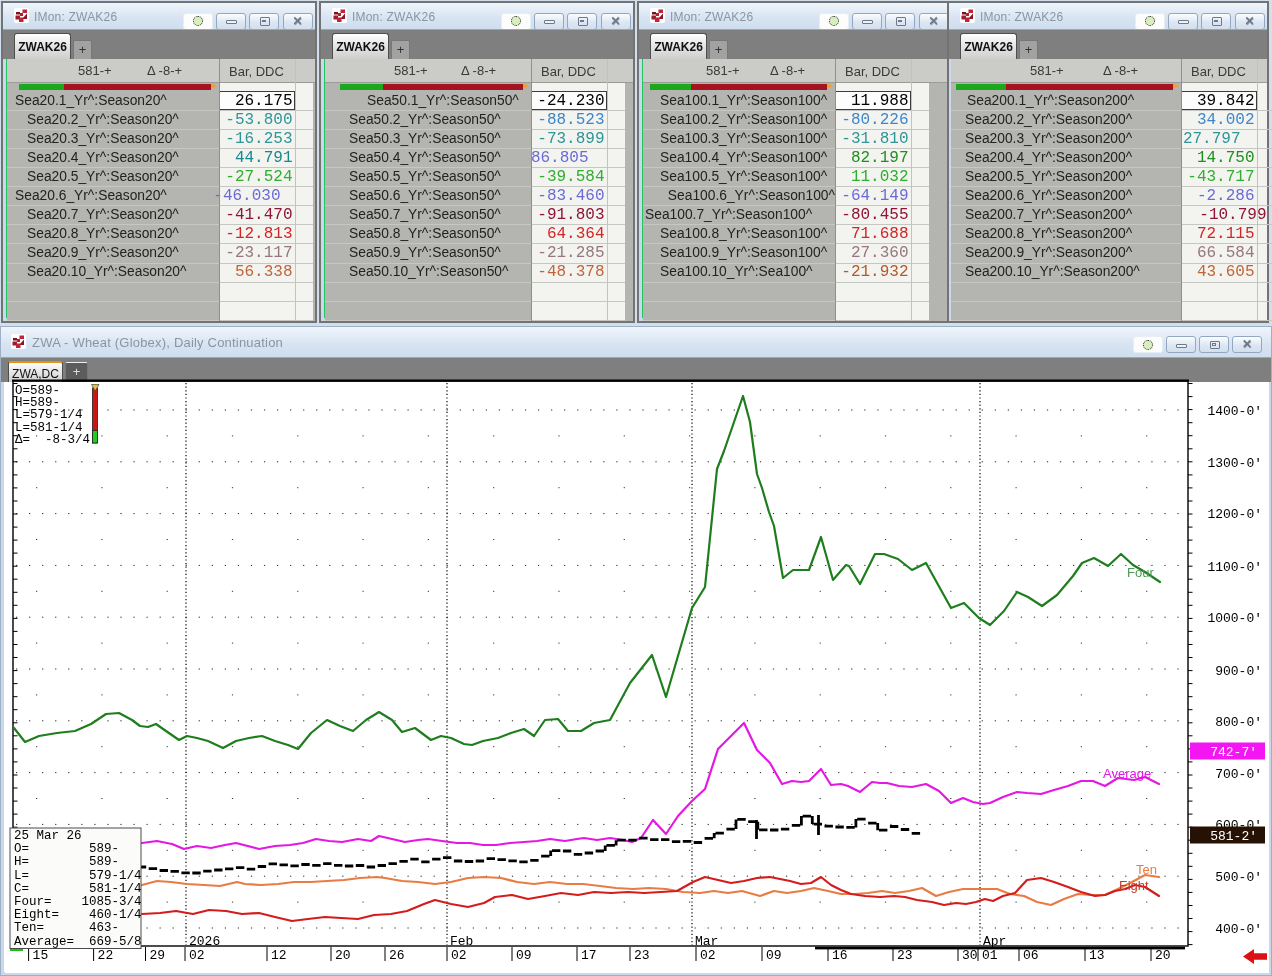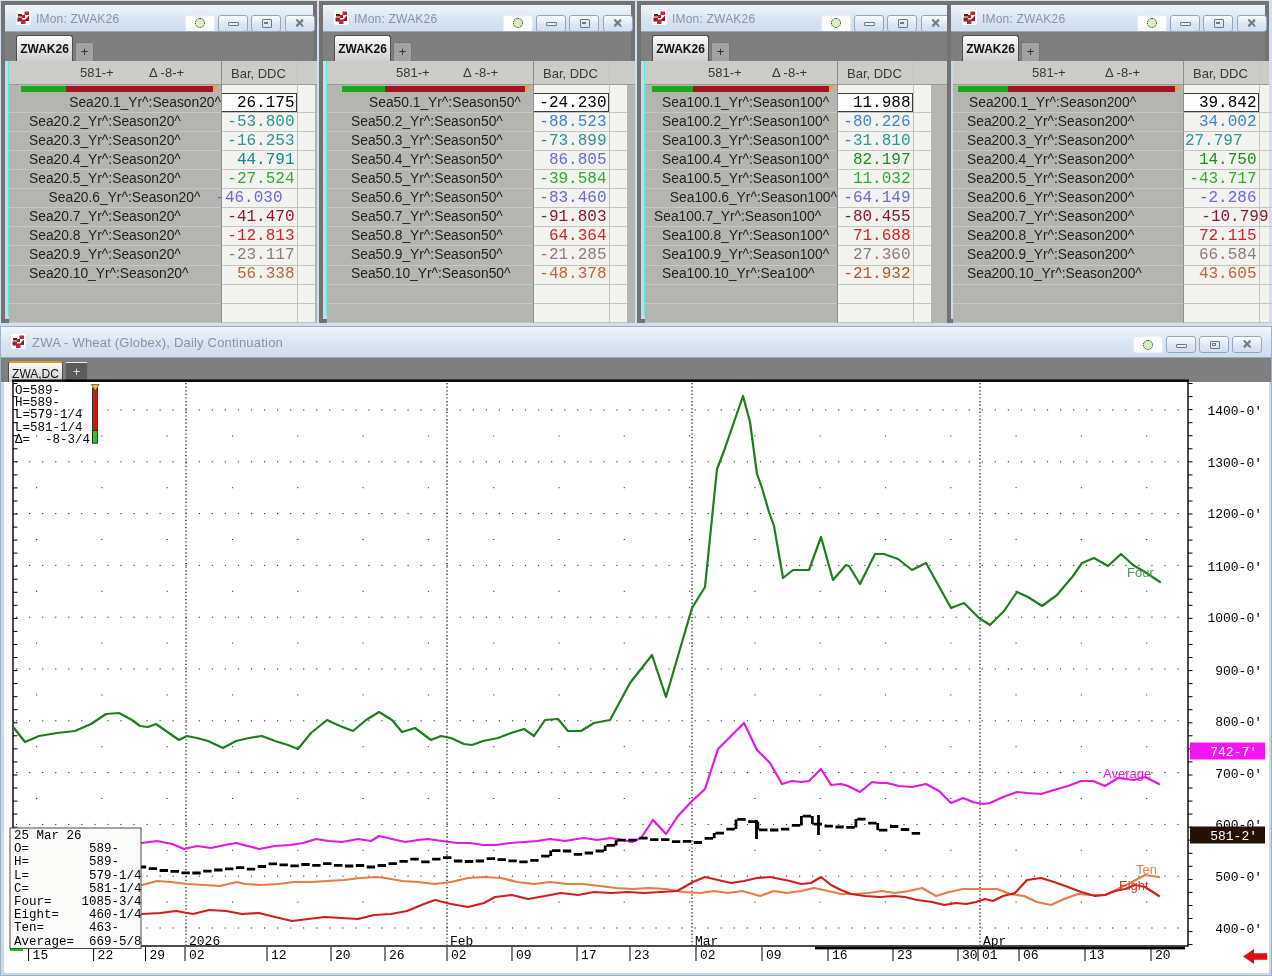--- a/index.html
+++ b/index.html
@@ -1,17 +1,17 @@
 <!DOCTYPE html>
 <html><head><meta charset="utf-8"><style>
 
 * { margin:0; padding:0; box-sizing:border-box; }
 html,body { width:1272px; height:976px; overflow:hidden; background:#d2dfec;
   font-family:"Liberation Sans",sans-serif; }
-.win { position:absolute; background:#5eead4; border:4px solid #737373;
+.win { position:absolute; background:#22c55e; border:2px solid #737373;
   box-shadow: inset 0 0 0 3px #c9d9ea; }
 .tbar { position:absolute; left:0; top:0; width:100%;
   background:linear-gradient(#eff5fb,#d7e3f2 60%,#cfdeee); }
 .ticon { position:absolute; width:15px; height:15px; }
 .ttxt { position:absolute; font-size:12px; color:#8b95a2; letter-spacing:0.2px; white-space:nowrap;}
 .cbtn { position:absolute; width:30px; height:17px; background:#fdfdfd; border:1px solid #e8eef5; border-radius:3px; }
 .circ { position:absolute; left:9px; top:2.5px; width:10px; height:10px; border-radius:50%;
   background:#d8eebe; border:1.5px dotted #222; }
 .wbtn { position:absolute; width:30px; height:17px;
   background:linear-gradient(#fcfdfe,#dde7f2 55%,#d2dfee); border:1px solid #93a8c0; border-radius:3px; }
@@ -72,36 +72,36 @@
 <div style="position:absolute;left:0;top:0;width:212px;height:262px;background:#b4b4b0;"></div>
 <div style="position:absolute;left:306px;top:0;width:2px;height:262px;background:#b4b4b0;"></div>
 <div style="position:absolute;left:0;top:0;width:308px;height:24px;background:#cbcbc8;border-bottom:1px solid #9a9a96;"></div>
 <div class="hdr" style="left:71px;top:4px;">581-+</div>
 <div class="hdr" style="left:140px;top:4px;">Δ -8-+</div>
 <div class="hdr" style="left:222px;top:5px;">Bar, DDC</div>
 <div style="position:absolute;left:12px;top:24.5px;width:192px;height:6px;background:#a51220;"></div>
 <div style="position:absolute;left:12px;top:24.5px;width:45px;height:6px;background:#1ca81c;"></div>
 <div style="position:absolute;left:204px;top:24px;width:0;height:0;border-top:3.5px solid transparent;border-bottom:3.5px solid transparent;border-left:6px solid #f0a030;"></div>
 <div style="position:absolute;left:0;top:50.7px;width:306px;height:1px;background:#c6c6c2;"></div>
-<div class="rlab" style="left:0;top:32.5px;width:212px;padding-left:8px;text-align:right;">Sea20.1_Yr^:Season20^</div>
+<div class="rlab" style="left:0;top:32.5px;width:212px;padding-left:8px;">Sea20.1_Yr^:Season20^</div>
 <div class="rval" style="left:212px;top:32.5px;width:76px;color:#000000;background:#fdfdfd;">26.175</div>
 <div style="position:absolute;left:0;top:69.8px;width:306px;height:1px;background:#c6c6c2;"></div>
 <div class="rlab" style="left:0;top:51.6px;width:212px;padding-left:20px;">Sea20.2_Yr^:Season20^</div>
 <div class="rval" style="left:212px;top:51.6px;width:76px;color:#2f9597;">-53.800</div>
 <div style="position:absolute;left:0;top:88.9px;width:306px;height:1px;background:#c6c6c2;"></div>
 <div class="rlab" style="left:0;top:70.7px;width:212px;padding-left:20px;">Sea20.3_Yr^:Season20^</div>
 <div class="rval" style="left:212px;top:70.7px;width:76px;color:#2f9597;">-16.253</div>
 <div style="position:absolute;left:0;top:108.0px;width:306px;height:1px;background:#c6c6c2;"></div>
 <div class="rlab" style="left:0;top:89.8px;width:212px;padding-left:20px;">Sea20.4_Yr^:Season20^</div>
 <div class="rval" style="left:212px;top:89.8px;width:76px;color:#12898f;">44.791</div>
 <div style="position:absolute;left:0;top:127.1px;width:306px;height:1px;background:#c6c6c2;"></div>
 <div class="rlab" style="left:0;top:108.9px;width:212px;padding-left:20px;">Sea20.5_Yr^:Season20^</div>
 <div class="rval" style="left:212px;top:108.9px;width:76px;color:#2fae2f;">-27.524</div>
 <div style="position:absolute;left:0;top:146.2px;width:306px;height:1px;background:#c6c6c2;"></div>
-<div class="rlab" style="left:0;top:128.0px;width:223px;padding-left:8px;text-align:center;">Sea20.6_Yr^:Season20^</div>
+<div class="rlab" style="left:0;top:128.0px;width:223px;padding-left:8px;">Sea20.6_Yr^:Season20^</div>
 <div class="rval" style="left:200px;top:128.0px;width:76px;color:#6b6bd8;">-46.030</div>
 <div style="position:absolute;left:0;top:165.3px;width:306px;height:1px;background:#c6c6c2;"></div>
 <div class="rlab" style="left:0;top:147.1px;width:212px;padding-left:20px;">Sea20.7_Yr^:Season20^</div>
 <div class="rval" style="left:212px;top:147.1px;width:76px;color:#8e1538;">-41.470</div>
 <div style="position:absolute;left:0;top:184.4px;width:306px;height:1px;background:#c6c6c2;"></div>
 <div class="rlab" style="left:0;top:166.2px;width:212px;padding-left:20px;">Sea20.8_Yr^:Season20^</div>
 <div class="rval" style="left:212px;top:166.2px;width:76px;color:#d42525;">-12.813</div>
 <div style="position:absolute;left:0;top:203.5px;width:306px;height:1px;background:#c6c6c2;"></div>
 <div class="rlab" style="left:0;top:185.3px;width:212px;padding-left:20px;">Sea20.9_Yr^:Season20^</div>
 <div class="rval" style="left:212px;top:185.3px;width:76px;color:#97777f;">-23.117</div>
@@ -160,21 +160,21 @@
 <div class="rlab" style="left:0;top:32.5px;width:162px;padding-left:24px;margin-left:18px;">Sea50.1_Yr^:Season50^</div>
 <div class="rval" style="left:206px;top:32.5px;width:76px;color:#000000;background:#fdfdfd;">-24.230</div>
 <div style="position:absolute;left:0;top:69.8px;width:300px;height:1px;background:#c6c6c2;"></div>
 <div class="rlab" style="left:0;top:51.6px;width:206px;padding-left:24px;">Sea50.2_Yr^:Season50^</div>
 <div class="rval" style="left:206px;top:51.6px;width:76px;color:#3d87c9;">-88.523</div>
 <div style="position:absolute;left:0;top:88.9px;width:300px;height:1px;background:#c6c6c2;"></div>
 <div class="rlab" style="left:0;top:70.7px;width:206px;padding-left:24px;">Sea50.3_Yr^:Season50^</div>
 <div class="rval" style="left:206px;top:70.7px;width:76px;color:#2f9597;">-73.899</div>
 <div style="position:absolute;left:0;top:108.0px;width:300px;height:1px;background:#c6c6c2;"></div>
 <div class="rlab" style="left:0;top:89.8px;width:206px;padding-left:24px;">Sea50.4_Yr^:Season50^</div>
-<div class="rval" style="left:206px;top:89.8px;width:76px;color:#6b6bd8;">86.805</div>
+<div class="rval" style="left:190px;top:89.8px;width:76px;color:#6b6bd8;">86.805</div>
 <div style="position:absolute;left:0;top:127.1px;width:300px;height:1px;background:#c6c6c2;"></div>
 <div class="rlab" style="left:0;top:108.9px;width:206px;padding-left:24px;">Sea50.5_Yr^:Season50^</div>
 <div class="rval" style="left:206px;top:108.9px;width:76px;color:#2fae2f;">-39.584</div>
 <div style="position:absolute;left:0;top:146.2px;width:300px;height:1px;background:#c6c6c2;"></div>
 <div class="rlab" style="left:0;top:128.0px;width:206px;padding-left:24px;">Sea50.6_Yr^:Season50^</div>
 <div class="rval" style="left:206px;top:128.0px;width:76px;color:#6b6bd8;">-83.460</div>
 <div style="position:absolute;left:0;top:165.3px;width:300px;height:1px;background:#c6c6c2;"></div>
 <div class="rlab" style="left:0;top:147.1px;width:206px;padding-left:24px;">Sea50.7_Yr^:Season50^</div>
 <div class="rval" style="left:206px;top:147.1px;width:76px;color:#8e1538;">-91.803</div>
 <div style="position:absolute;left:0;top:184.4px;width:300px;height:1px;background:#c6c6c2;"></div>
@@ -246,21 +246,21 @@
 <div style="position:absolute;left:0;top:108.0px;width:286px;height:1px;background:#c6c6c2;"></div>
 <div class="rlab" style="left:0;top:89.8px;width:192px;padding-left:17px;">Sea100.4_Yr^:Season100^</div>
 <div class="rval" style="left:192px;top:89.8px;width:76px;color:#1f8f1f;">82.197</div>
 <div style="position:absolute;left:0;top:127.1px;width:286px;height:1px;background:#c6c6c2;"></div>
 <div class="rlab" style="left:0;top:108.9px;width:192px;padding-left:17px;">Sea100.5_Yr^:Season100^</div>
 <div class="rval" style="left:192px;top:108.9px;width:76px;color:#2fae2f;">11.032</div>
 <div style="position:absolute;left:0;top:146.2px;width:286px;height:1px;background:#c6c6c2;"></div>
 <div class="rlab" style="left:0;top:128.0px;width:192px;padding-left:17px;text-align:right;">Sea100.6_Yr^:Season100^</div>
 <div class="rval" style="left:192px;top:128.0px;width:76px;color:#6b6bd8;">-64.149</div>
 <div style="position:absolute;left:0;top:165.3px;width:286px;height:1px;background:#c6c6c2;"></div>
-<div class="rlab" style="left:0;top:147.1px;width:225px;padding-left:9px;">Sea100.7_Yr^:Season100^</div>
+<div class="rlab" style="left:0;top:147.1px;width:225px;padding-left:2px;">Sea100.7_Yr^:Season100^</div>
 <div class="rval" style="left:192px;top:147.1px;width:76px;color:#8e1538;">-80.455</div>
 <div style="position:absolute;left:0;top:184.4px;width:286px;height:1px;background:#c6c6c2;"></div>
 <div class="rlab" style="left:0;top:166.2px;width:192px;padding-left:17px;">Sea100.8_Yr^:Season100^</div>
 <div class="rval" style="left:192px;top:166.2px;width:76px;color:#d42525;">71.688</div>
 <div style="position:absolute;left:0;top:203.5px;width:286px;height:1px;background:#c6c6c2;"></div>
 <div class="rlab" style="left:0;top:185.3px;width:192px;padding-left:17px;">Sea100.9_Yr^:Season100^</div>
 <div class="rval" style="left:192px;top:185.3px;width:76px;color:#97777f;">27.360</div>
 <div style="position:absolute;left:0;top:222.6px;width:286px;height:1px;background:#c6c6c2;"></div>
 <div class="rlab" style="left:0;top:204.4px;width:192px;padding-left:17px;">Sea100.10_Yr^:Sea100^</div>
 <div class="rval" style="left:192px;top:204.4px;width:76px;color:#b3592a;">-21.932</div>

